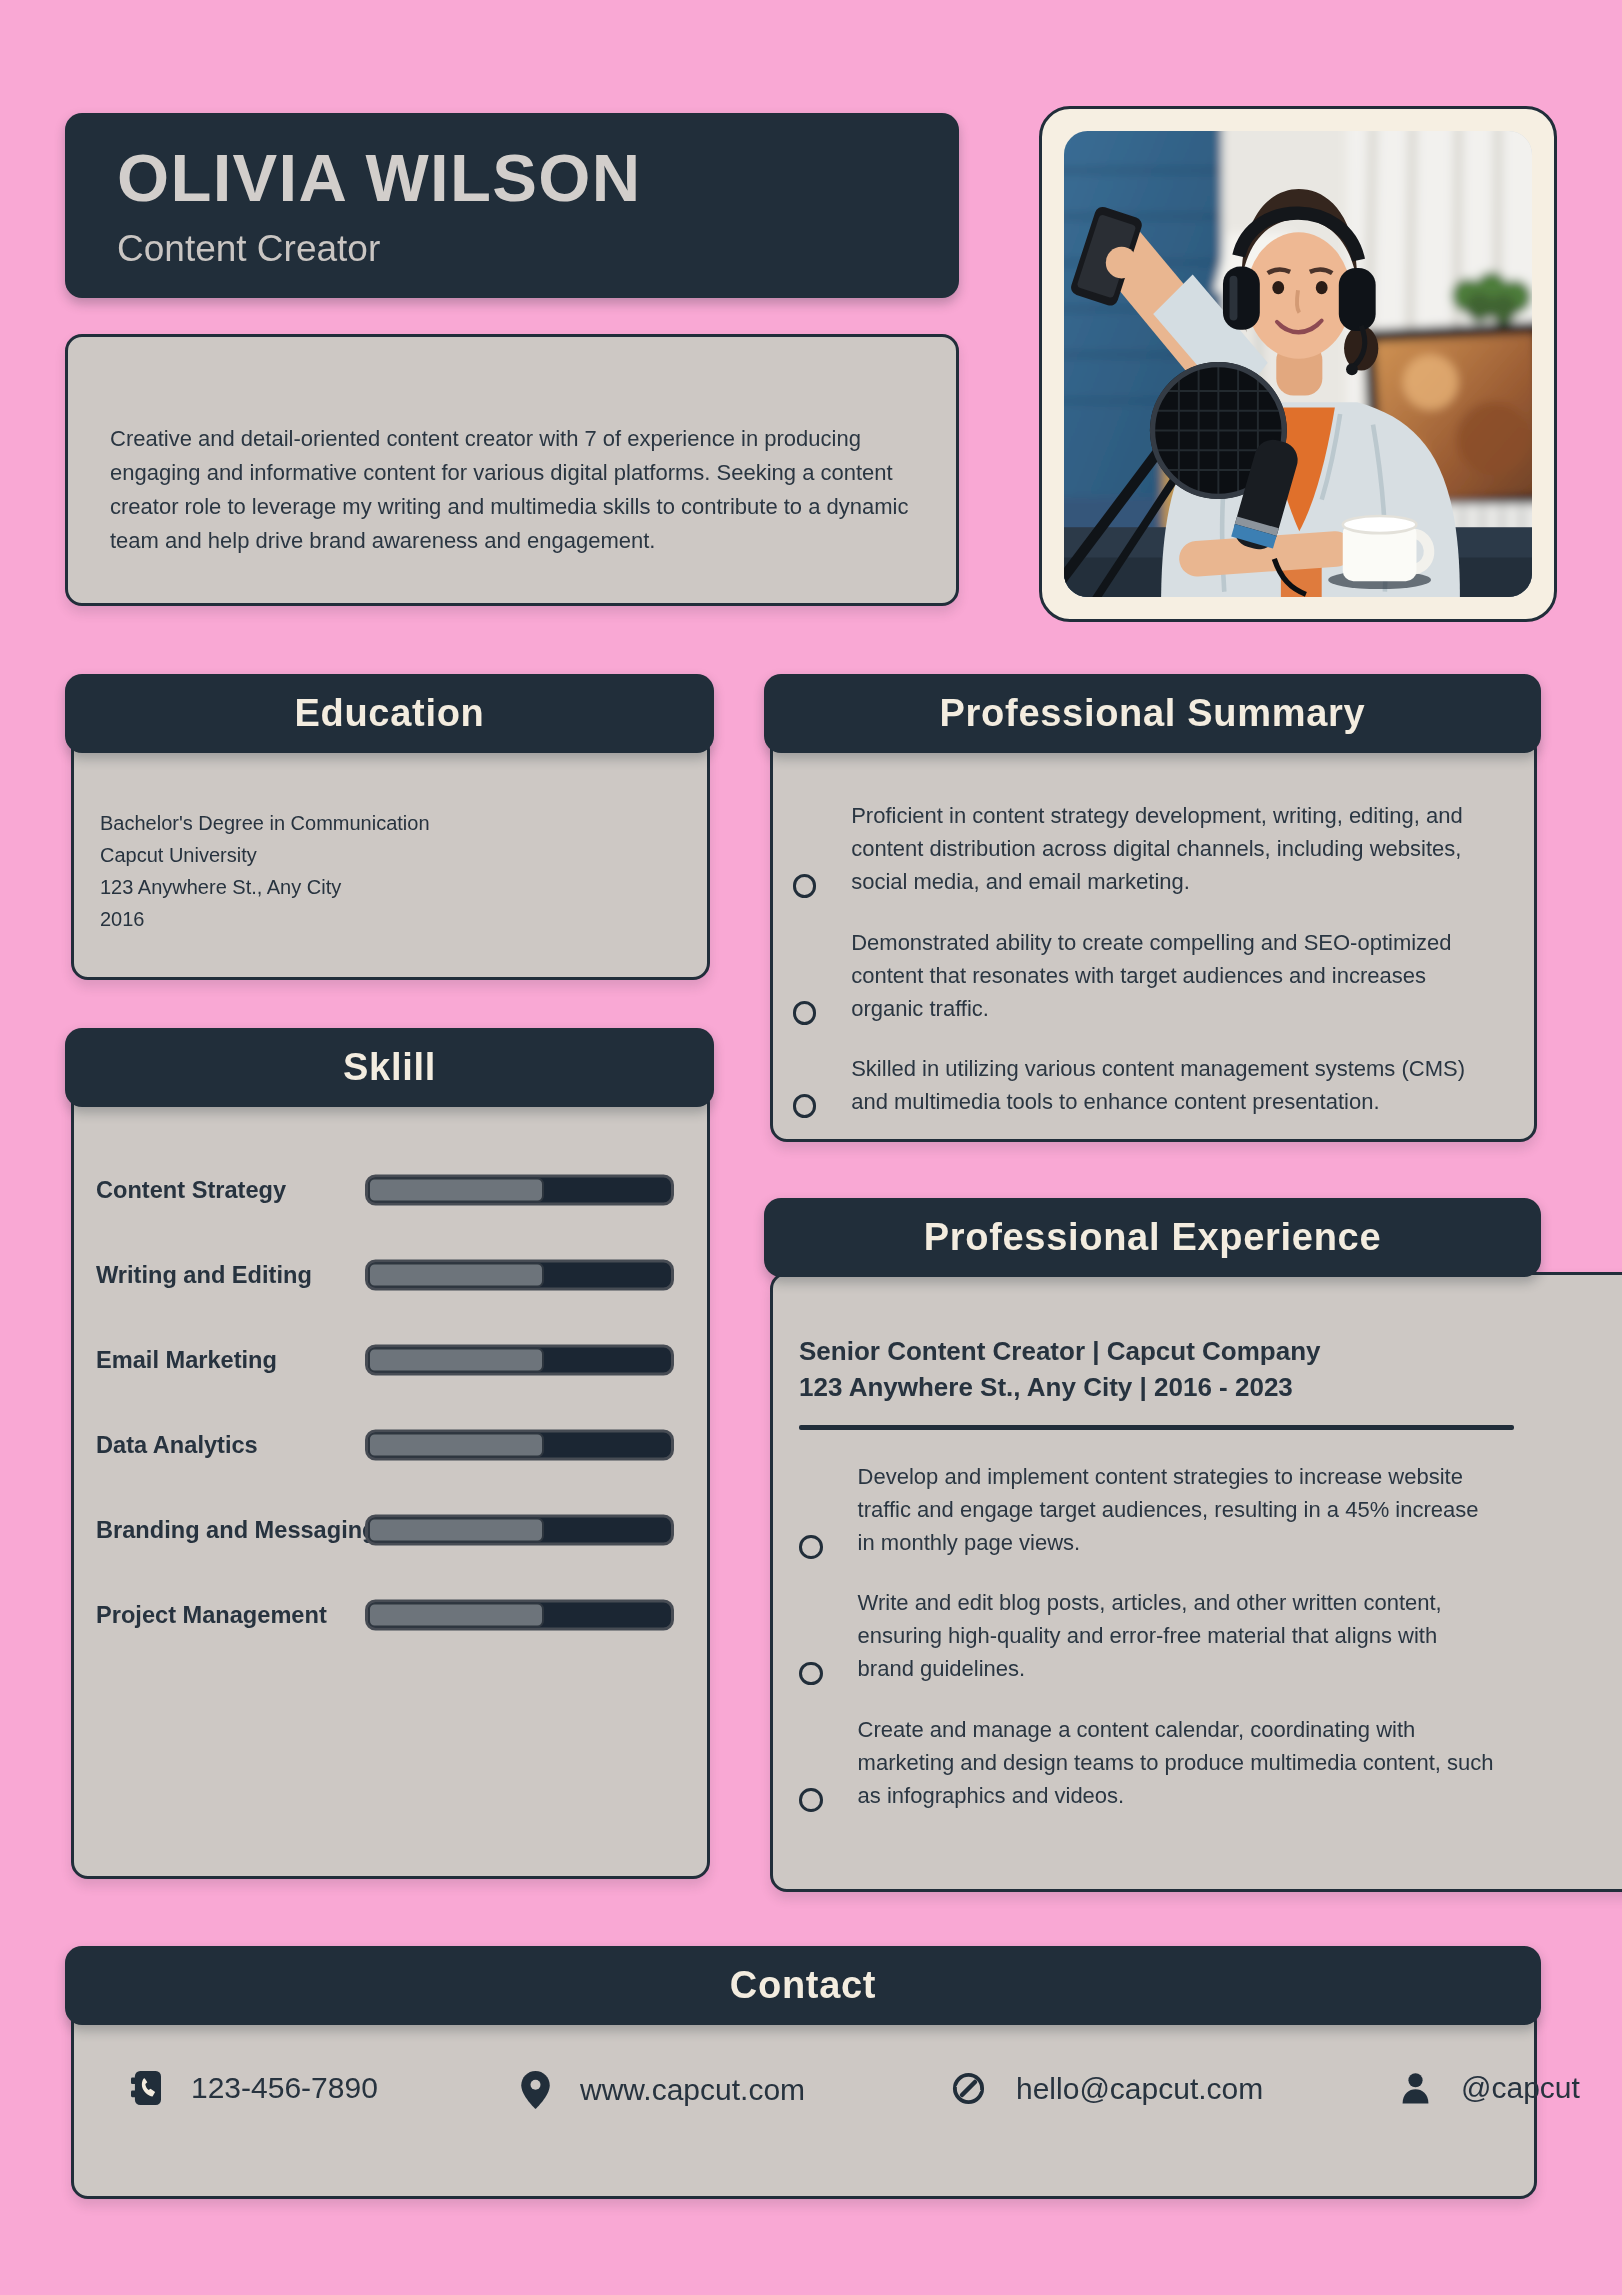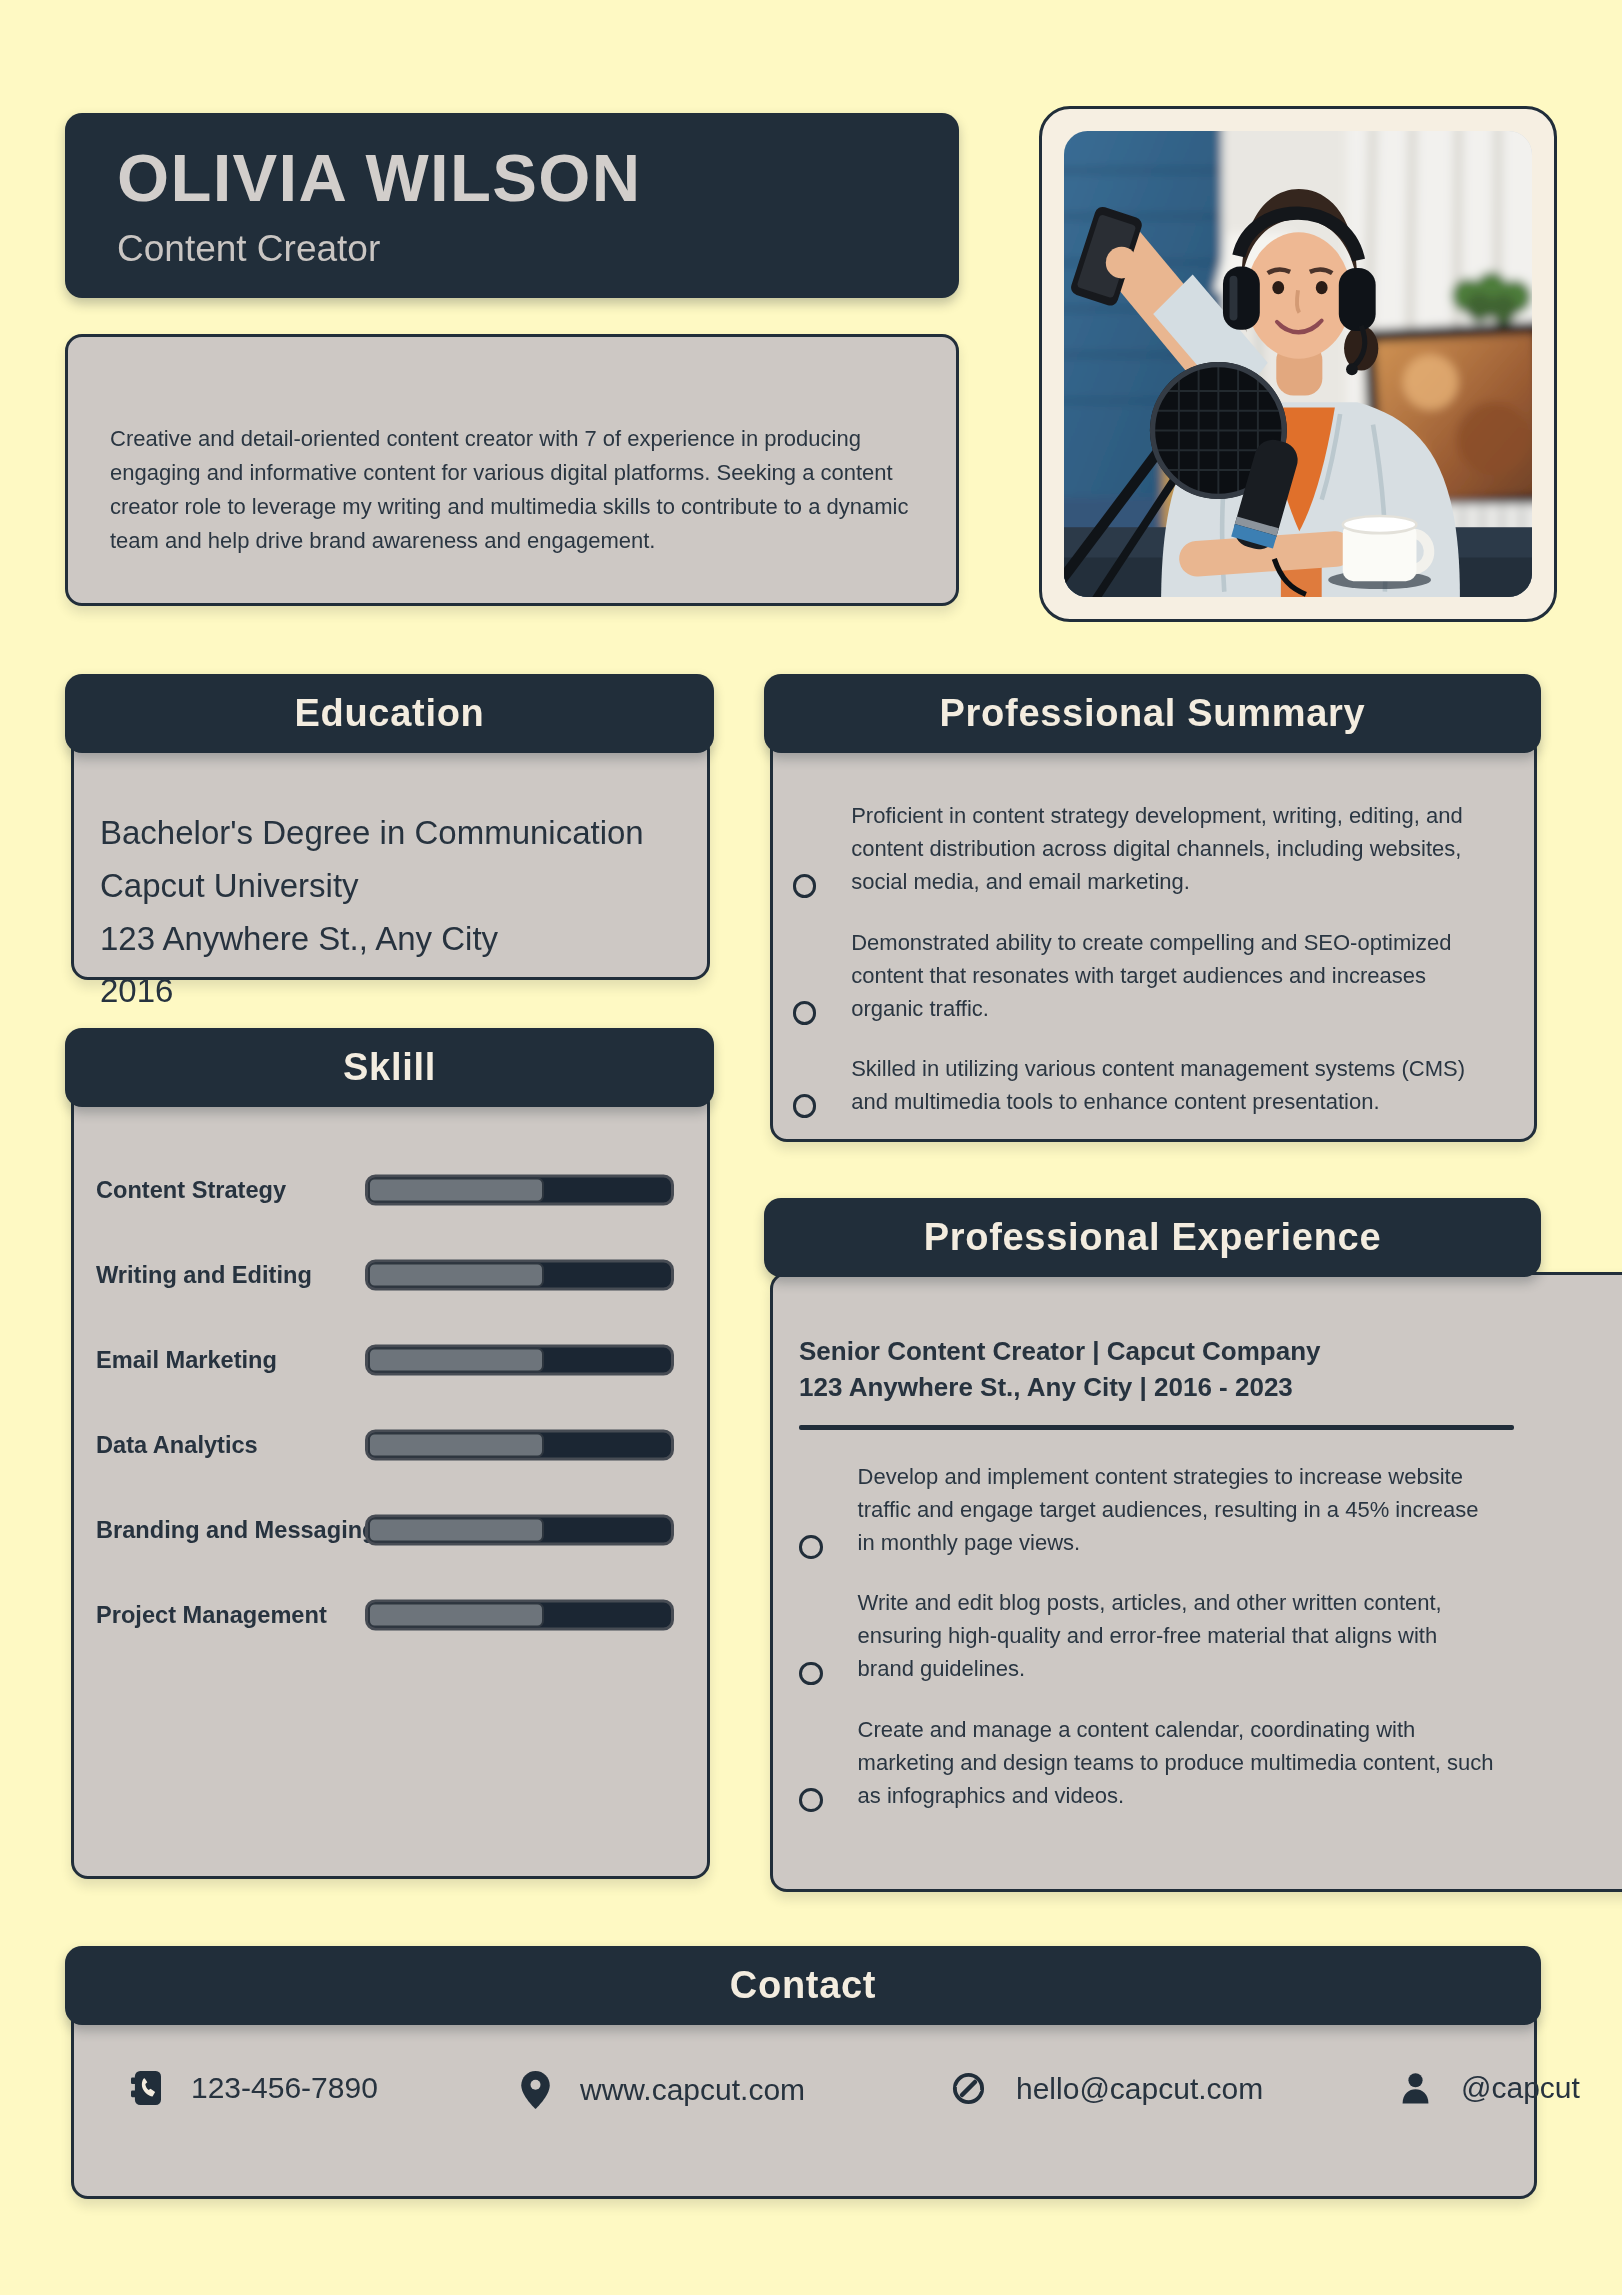--- a/index.html
+++ b/index.html
@@ -1,17 +1,17 @@
 <!DOCTYPE html>
 <html style="font-size:10.5px"><head>
 <meta charset="utf-8">
 <style>
   html,body{margin:0;padding:0;background:#e9e9e7;}
   .page{
-    position:relative; width:1623px; height:2295px; background:#fef9c3;
+    position:relative; width:1623px; height:2295px; background:#f9a8d4;
     font-family:"Liberation Sans","DejaVu Sans",sans-serif; overflow:hidden;
     color:#27333f;
   }
   
   .navy-block{
     position:absolute; background:#212e3a; border-radius:17px;
     box-shadow:0 5.2px 10.5px rgba(25,35,45,.25); z-index:3;
   }
   .beige-body{
     position:absolute; background:#cdc8c4; border:3.3px solid #212e3a;
@@ -36,21 +36,21 @@
     position:absolute; left:22px; top:22px; right:22px; bottom:22px;
     border-radius:23.6px; overflow:hidden; background:#cfd6da;
   }
   .photo-window svg{width:100%; height:100%; display:block;}
   
   .about-card{left:65px; top:334px; width:894px; height:272px;}
   .about-text{padding:63px 41px 0 42px; font-size:22px; line-height:1.55; color:#2a3642;}
   
   .edu-header{left:65px; top:674px; width:649px; height:79px;}
   .edu-body{left:71px; top:733px; width:639px; height:247px;}
-  .edu-lines{padding:71px 26px 0 26px; font-size:33px; line-height:1.6; color:#27333f;}
+  .edu-lines{padding:71px 26px 0 26px; font-size:20px; line-height:1.6; color:#27333f;}
   
   .skill-header{left:65px; top:1028px; width:649px; height:79px;}
   .skill-body{left:71px; top:1086px; width:639px; height:793px; padding-top:58px; box-sizing:border-box;}
   .skill-row{position:relative; height:85px;}
   .skill-label{
     position:absolute; left:22px; top:50%; transform:translateY(-50%);
     font-size:23.6px; font-weight:700; color:#27333f;
   }
   .skill-bar{
     position:absolute; left:291px; top:50%; transform:translateY(-50%);

